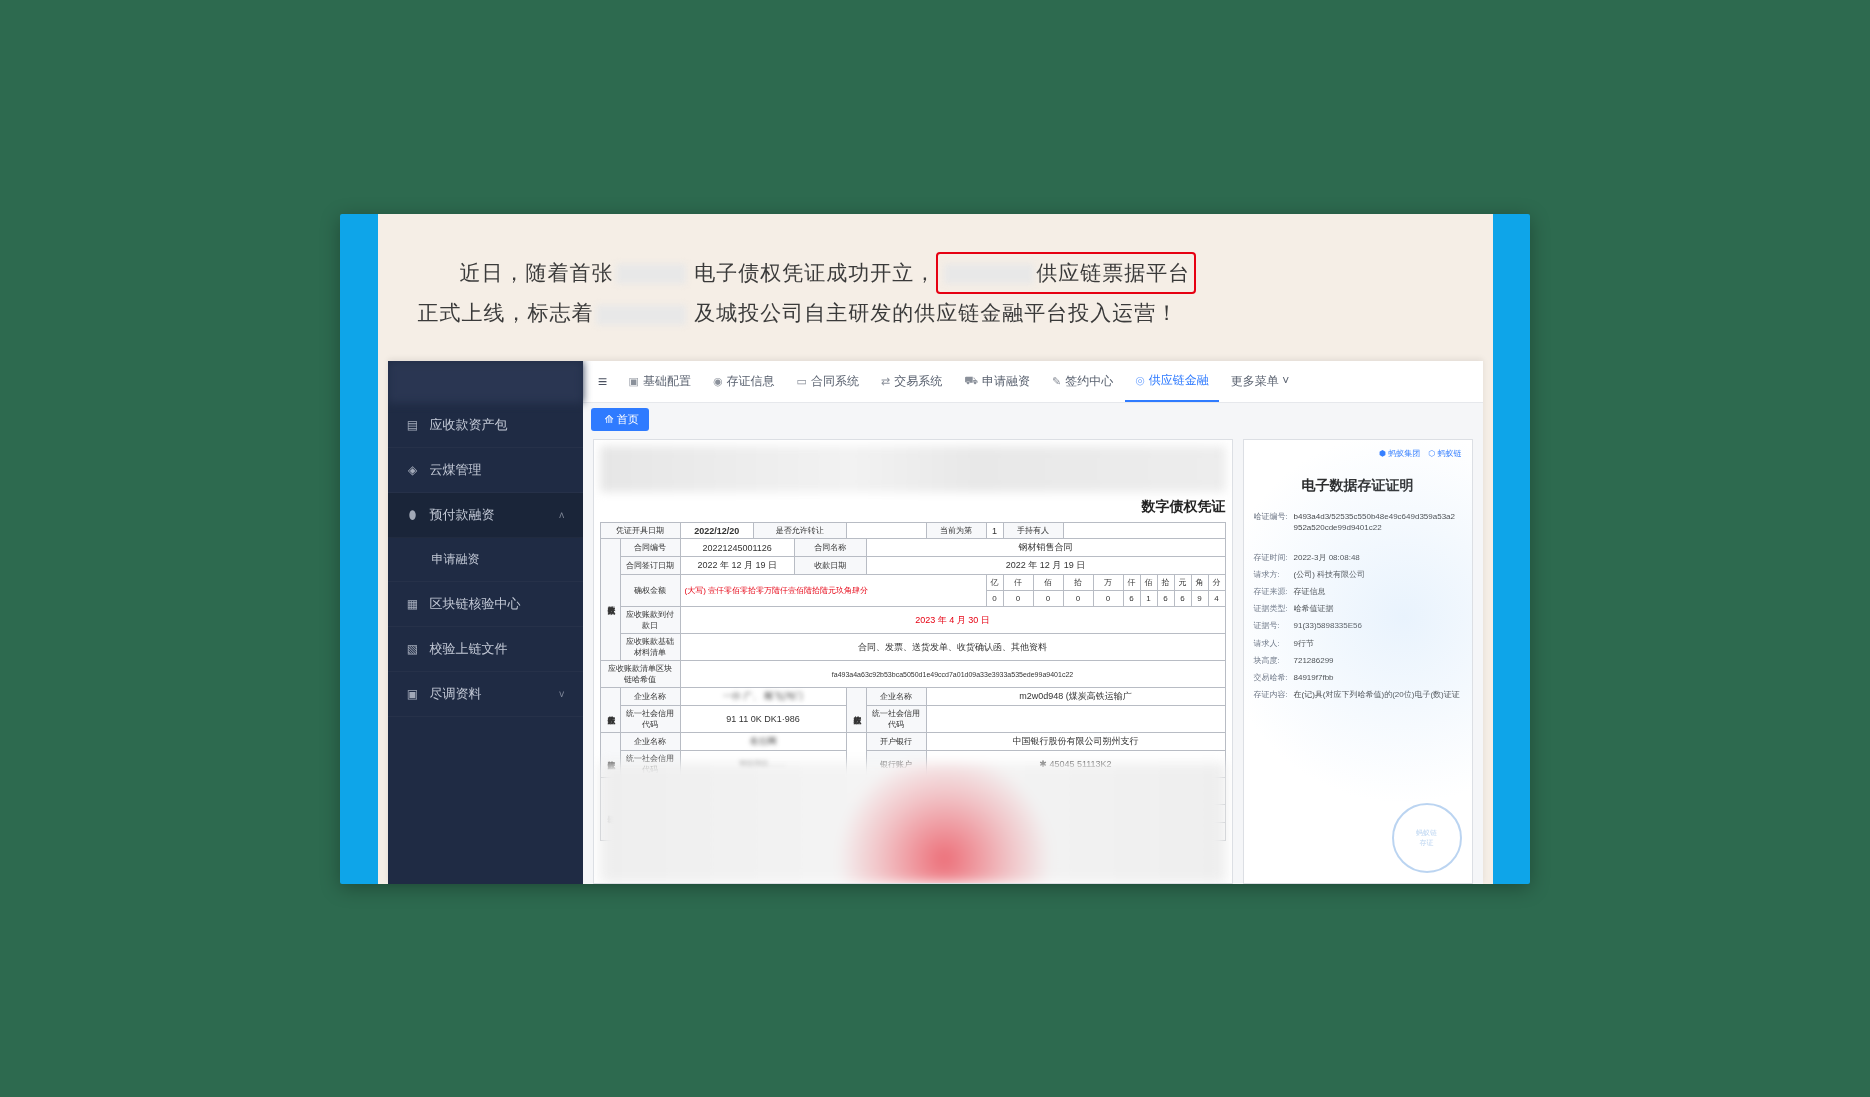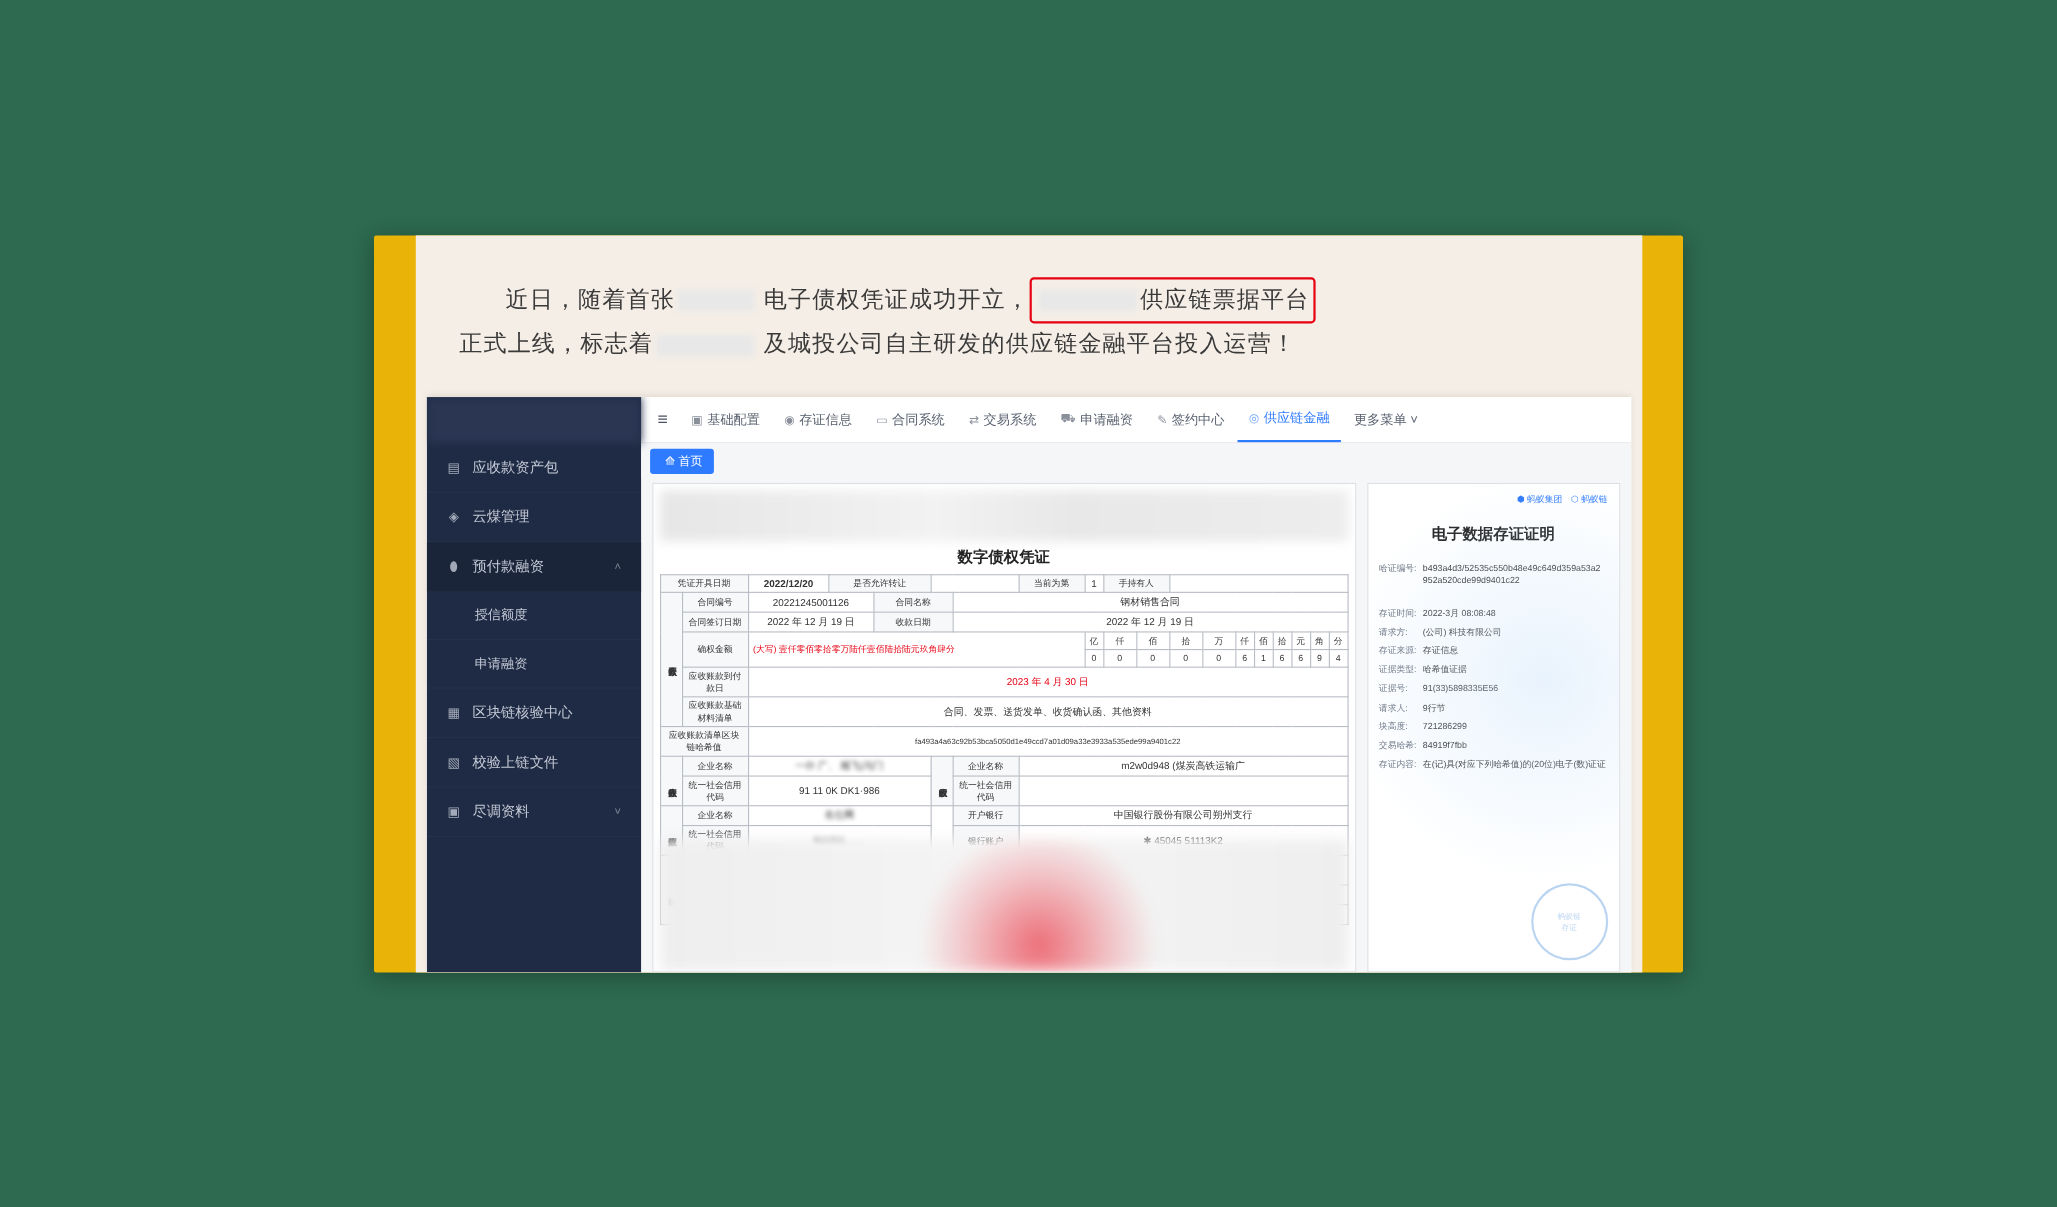--- a/index.html
+++ b/index.html
@@ -8,21 +8,21 @@
       width: 1870px;
       height: 1097px;
       font-family: "Microsoft YaHei", sans-serif;
       display: flex;
       align-items: center;
       justify-content: center;
     }
     .outer-frame {
       width: 1190px;
       height: 670px;
-      background: #eab308;
+      background: #0ea5e9;
       border-radius: 2px;
       display: flex;
       align-items: stretch;
       justify-content: center;
       box-shadow: 0 4px 20px rgba(0,0,0,0.3);
     }
     .inner-frame {
       width: 1115px;
       background: #f5eee6;
       display: flex;
@@ -173,21 +173,21 @@
       overflow: hidden;
       position: relative;
     }
     .cert-blur-top {
       height: 46px;
       filter: blur(5px);
       background: linear-gradient(90deg, #e6e6e6 0%, #f2f2f2 40%, #e8e8e8 60%, #ededed 100%);
       margin-bottom: 2px;
     }
     .cert-title {
-      text-align: center;
+      text-align: right;
       font-weight: bold;
       font-size: 14px;
       padding: 4px 0 6px;
       color: #222;
     }
     .cert-table {
       width: 100%;
       border-collapse: collapse;
       font-size: 9px;
       color: #333;
@@ -305,23 +305,20 @@
           <span>应收款资产包</span>
         </div>
         <div class="side-item">
           <span class="side-icon">◈</span>
           <span>云煤管理</span>
         </div>
         <div class="side-item expanded">
           <span class="side-icon">⬮</span>
           <span>预付款融资</span>
           <span class="side-chevron">˄</span>
-        </div>
-        <div class="side-item sub">
-          <span>授信额度</span>
         </div>
         <div class="side-item sub">
           <span>申请融资</span>
         </div>
         <div class="side-item">
           <span class="side-icon">▦</span>
           <span>区块链核验中心</span>
         </div>
         <div class="side-item">
           <span class="side-icon">▧</span>

